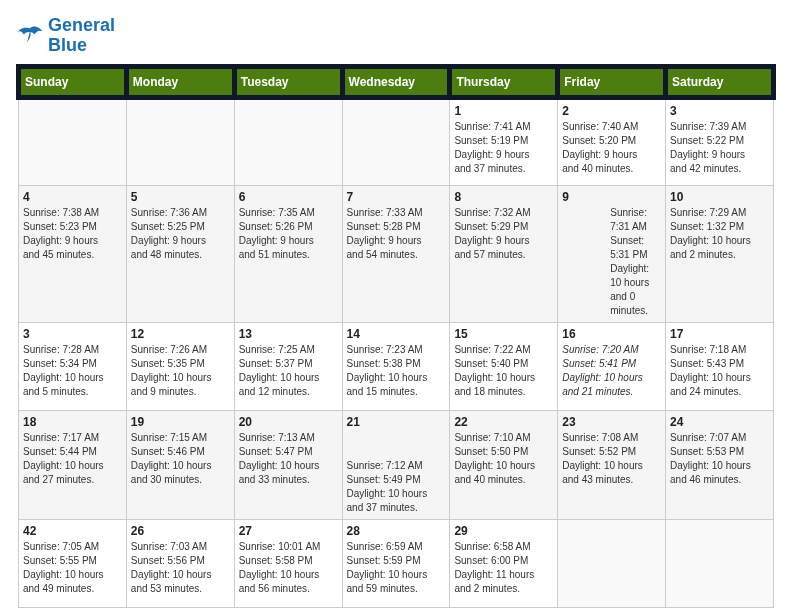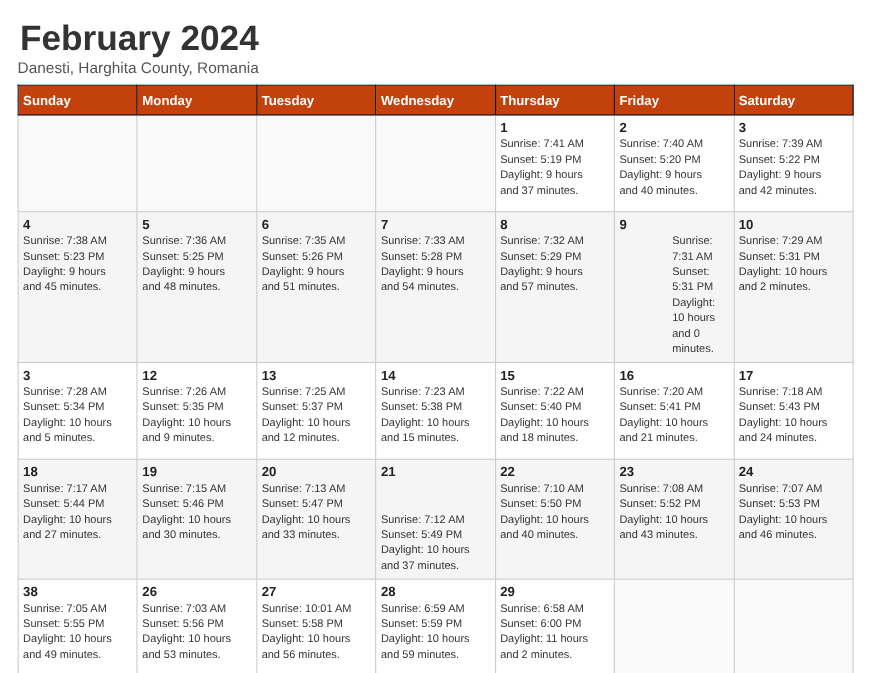--- a/index.html
+++ b/index.html
@@ -45,26 +45,26 @@
     .subtitle {
       font-size: 14px;
       color: #555;
     }
     table {
       width: 100%;
       border-collapse: collapse;
       font-size: 11px;
     }
     thead tr th {
-      background-color: #c2410c;
+      background-color: #4d7c0f;
       color: #fff;
       padding: 6px 4px;
       text-align: left;
       font-size: 12px;
-      border: 1px solid #0f172a;
+      border: 5px solid #0f172a;
     }
     tbody tr td {
       border: 1px solid #ccc;
       vertical-align: top;
       padding: 4px;
       width: calc(100%/7);
       min-height: 80px;
       height: 88px;
       background: #fff;
     }
@@ -84,23 +84,28 @@
       line-height: 1.4;
     }
     .empty-cell {
       background: #f9f9f9;
     }
   </style>
 </head>
 <body>
 
 <div class="header">
-  <div class="title-block">
-    <div class="month-title">February 2024</div>
-    <div class="subtitle">Danesti, Harghita County, Romania</div>
+  <div class="logo">
+    <svg class="logo-bird" viewBox="0 0 36 28" xmlns="http://www.w3.org/2000/svg">
+      <path d="M18 4 C22 0, 30 2, 34 8 C30 6, 26 8, 24 12 C20 8, 14 8, 10 12 C8 8, 4 6, 2 10 C4 4, 12 2, 18 4Z" fill="#1a6fb5"></path>
+      <path d="M18 8 C20 12, 18 18, 14 22 C16 18, 16 14, 18 8Z" fill="#1a6fb5"></path>
+    </svg>
+    <div class="logo-text">
+      <span>General</span><br><span style="color:#1a6fb5">Blue</span>
+    </div>
   </div>
 </div>
 
 <table>
   <thead>
     <tr id="col-headers">
         <th>Sunday</th>
         <th>Monday</th>
         <th>Tuesday</th>
         <th>Wednesday</th>
@@ -176,21 +181,21 @@
         <td>
           <span class="day-number">9</span>
           <div class="day-info" style="white-space: pre-line; margin-left: 48px;">Sunrise: 7:31 AM
 Sunset: 5:31 PM
 Daylight: 10 hours
 and 0 minutes.</div>
         </td>
         <td>
           <span class="day-number">10</span>
           <div class="day-info" style="white-space: pre-line;">Sunrise: 7:29 AM
-Sunset: 5:31 PM
+Sunset: 1:32 PM
 Daylight: 10 hours
 and 2 minutes.</div>
         </td>
       </tr>
       <tr>
         <td>
           <span class="day-number">3</span>
           <div class="day-info" style="white-space: pre-line;">Sunrise: 7:28 AM
 Sunset: 5:34 PM
 Daylight: 10 hours
@@ -219,21 +224,21 @@
         </td>
         <td>
           <span class="day-number">15</span>
           <div class="day-info" style="white-space: pre-line;">Sunrise: 7:22 AM
 Sunset: 5:40 PM
 Daylight: 10 hours
 and 18 minutes.</div>
         </td>
         <td>
           <span class="day-number">16</span>
-          <div class="day-info" style="white-space: pre-line;">Sunrise: 7:20 AM
+          <div class="day-info" style="white-space: pre-line; font-style: italic;">Sunrise: 7:20 AM
 Sunset: 5:41 PM
 Daylight: 10 hours
 and 21 minutes.</div>
         </td>
         <td>
           <span class="day-number">17</span>
           <div class="day-info" style="white-space: pre-line;">Sunrise: 7:18 AM
 Sunset: 5:43 PM
 Daylight: 10 hours
 and 24 minutes.</div>
@@ -285,21 +290,21 @@
         <td>
           <span class="day-number">24</span>
           <div class="day-info" style="white-space: pre-line;">Sunrise: 7:07 AM
 Sunset: 5:53 PM
 Daylight: 10 hours
 and 46 minutes.</div>
         </td>
       </tr>
       <tr>
         <td>
-          <span class="day-number">38</span>
+          <span class="day-number">42</span>
           <div class="day-info" style="white-space: pre-line;">Sunrise: 7:05 AM
 Sunset: 5:55 PM
 Daylight: 10 hours
 and 49 minutes.</div>
         </td>
         <td>
           <span class="day-number">26</span>
           <div class="day-info" style="white-space: pre-line;">Sunrise: 7:03 AM
 Sunset: 5:56 PM
 Daylight: 10 hours

